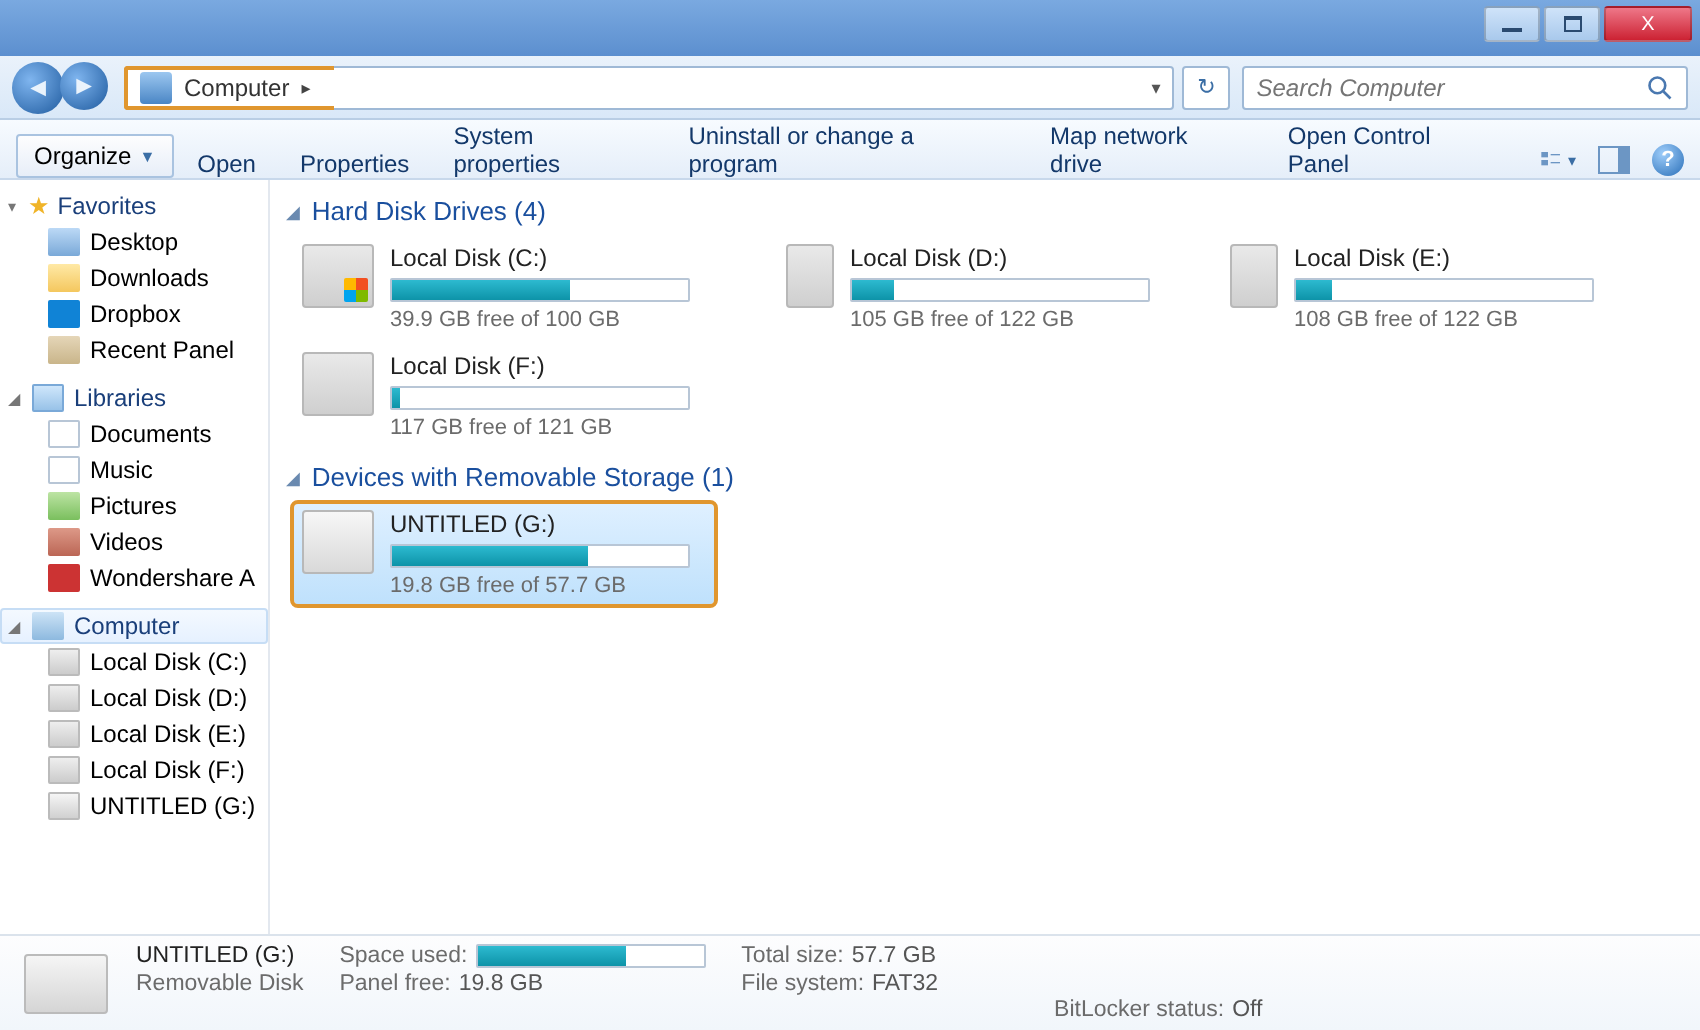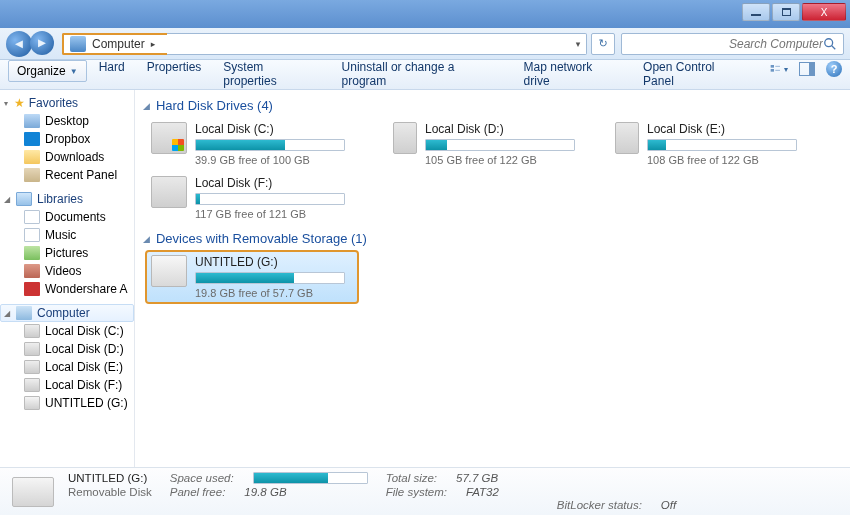--- a/index.html
+++ b/index.html
@@ -19,25 +19,25 @@
   .nav-circle{width:26px;height:26px;border-radius:50%;background:radial-gradient(circle at 35% 35%,#7fb5ef,#1e5a9e);display:flex;align-items:center;justify-content:center;color:#eaf3fc;font-size:13px;cursor:pointer;}
   .nav-circle.small{width:24px;height:24px;margin-left:-2px;}
   .addr-wrap{display:flex;align-items:center;margin-left:8px;}
   .addr-part1{display:flex;align-items:center;height:22px;background:#fff;border:2px solid #e0962e;border-right:none;padding:0 6px;border-radius:2px 0 0 2px;}
   .addr-part2{display:flex;align-items:center;height:22px;background:#fff;border:1px solid #9fb9d6;border-left:none;flex:1;min-width:420px;border-radius:0 2px 2px 0;}
   .addr-icon{width:16px;height:16px;background:linear-gradient(#9cc7f0,#4a86c5);border-radius:2px;margin-right:6px;}
   .addr-text{font-size:12px;color:#333;}
   .addr-arrow{font-size:9px;color:#444;padding:0 6px;}
   .refresh-box{width:24px;height:22px;background:#fff;border:1px solid #9fb9d6;margin-left:4px;display:flex;align-items:center;justify-content:center;font-size:11px;color:#3b6ea5;cursor:pointer;border-radius:2px;}
   .search{flex:1;margin-left:6px;height:22px;background:#fff;border:1px solid #9fb9d6;display:flex;align-items:center;padding:0 6px;border-radius:2px;}
-  .search input{border:none;outline:none;font-size:12px;font-style:italic;color:#888;flex:1;background:transparent;text-align:right;}
+  .search input{border:none;outline:none;font-size:12px;font-style:italic;color:#888;flex:1;background:transparent;}
   .search .mag{width:14px;height:14px;color:#4a78b0;}
 
   
-  .toolbar{height:30px;background:linear-gradient(#f7fbff,#e5eef9);border-bottom:1px solid #c8d8eb;display:flex;align-items:flex-start;padding:0 8px;font-size:12px;}
+  .toolbar{height:30px;background:linear-gradient(#f7fbff,#e5eef9);border-bottom:1px solid #c8d8eb;display:flex;align-items:flex-end;padding:0 8px;font-size:12px;}
   .org-btn{display:flex;align-items:center;height:22px;padding:0 8px;border:1px solid #a9c3e0;background:linear-gradient(#fdfdfe,#e7eef8);border-radius:2px;cursor:pointer;margin-right:12px;}
   .org-btn span.arr{font-size:8px;margin-left:4px;color:#3b6ea5;}
   .tb-link{color:#13386a;margin-right:22px;cursor:pointer;}
   .tb-right{margin-left:auto;display:flex;align-items:center;gap:10px;}
   .tb-ic{width:18px;height:18px;display:flex;align-items:center;justify-content:center;cursor:pointer;color:#3b6ea5;}
   .help-ic{width:16px;height:16px;border-radius:50%;background:radial-gradient(circle at 35% 30%,#9ecdfa,#2a6fb8);color:#fff;font-size:11px;font-weight:bold;display:flex;align-items:center;justify-content:center;}
 
   
   .body{display:flex;height:calc(515px - 28px - 32px - 30px - 48px);}
   .sidebar{width:135px;border-right:1px solid #e3e8ef;padding:4px 0;font-size:12px;overflow:hidden;}
@@ -81,21 +81,21 @@
 
   
   .details{height:48px;border-top:1px solid #dbe3ec;display:flex;align-items:center;padding:0 12px;font-size:11.5px;color:#555;background:linear-gradient(#fdfdfe,#f1f6fb);}
   .det-ic{width:42px;height:30px;background:linear-gradient(#f5f5f5,#d5d5d5);border:1px solid #bbb;border-radius:2px;margin-right:14px;}
   .det-cols{display:flex;gap:18px;}
   .det-col{display:flex;flex-direction:column;gap:2px;}
   .det-label{color:#6b6b6b;}
   .det-name{font-weight:500;color:#222;}
   .det-bar{width:115px;height:12px;border:1px solid #b8c6d6;background:#fff;border-radius:1px;overflow:hidden;display:inline-block;vertical-align:middle;}
   .det-bar .fill{height:100%;background:linear-gradient(#2dbad0,#0d93a8);}
-  .det-row{display:flex;align-items:flex-start;gap:19px;font-style:italic;}
+  .det-row{display:flex;align-items:flex-start;gap:4px;}
 </style>
 </head>
 <body>
 
 <div class="titlebar">
   <div class="win-btn win-min">
       <div class="bar"></div>
     </div>
   <div class="win-btn win-max">
       <div class="sq"></div>
@@ -126,21 +126,21 @@
         <line x1="10" y1="10" x2="14" y2="14" stroke="#4a78b0" stroke-width="1.5"></line>
       </svg>
   </div>
 </div>
 
 <div class="toolbar">
   <div class="org-btn">
     <span>Organize</span>
     <span class="arr">▼</span>
   </div>
-  <span class="tb-link">Hard</span>
+  <span class="tb-link">Open</span>
   <span class="tb-link">Properties</span>
   <span class="tb-link">System properties</span>
   <span class="tb-link">Uninstall or change a program</span>
   <span class="tb-link">Map network drive</span>
   <span class="tb-link">Open Control Panel</span>
   <div class="tb-right">
     <div class="tb-ic">
       <svg width="18" height="14" viewBox="0 0 18 14">
           <rect x="1" y="1" width="5" height="4" fill="#6c96c4"></rect>
           <rect x="1" y="7" width="5" height="4" fill="#6c96c4"></rect>
@@ -166,26 +166,26 @@
       <div class="sb-head">
         <span class="sb-tree-arr">▾</span>
         <span class="star">★</span>
         <span class="sb-head-label">Favorites</span>
       </div>
       <div class="sb-item">
           <div class="sb-ic ic-desktop"></div>
           <span>Desktop</span>
         </div>
       <div class="sb-item">
+          <div class="sb-ic ic-folder"></div>
+          <span>Downloads</span>
+        </div>
+      <div class="sb-item">
           <div class="sb-ic ic-dropbox"></div>
           <span>Dropbox</span>
-        </div>
-      <div class="sb-item">
-          <div class="sb-ic ic-folder"></div>
-          <span>Downloads</span>
         </div>
       <div class="sb-item">
           <div class="sb-ic ic-recent"></div>
           <span>Recent Panel</span>
         </div>
     </div>
 
     <div class="sb-group">
       <div class="sb-head">
         <span class="sb-tree-arr">◢</span>

